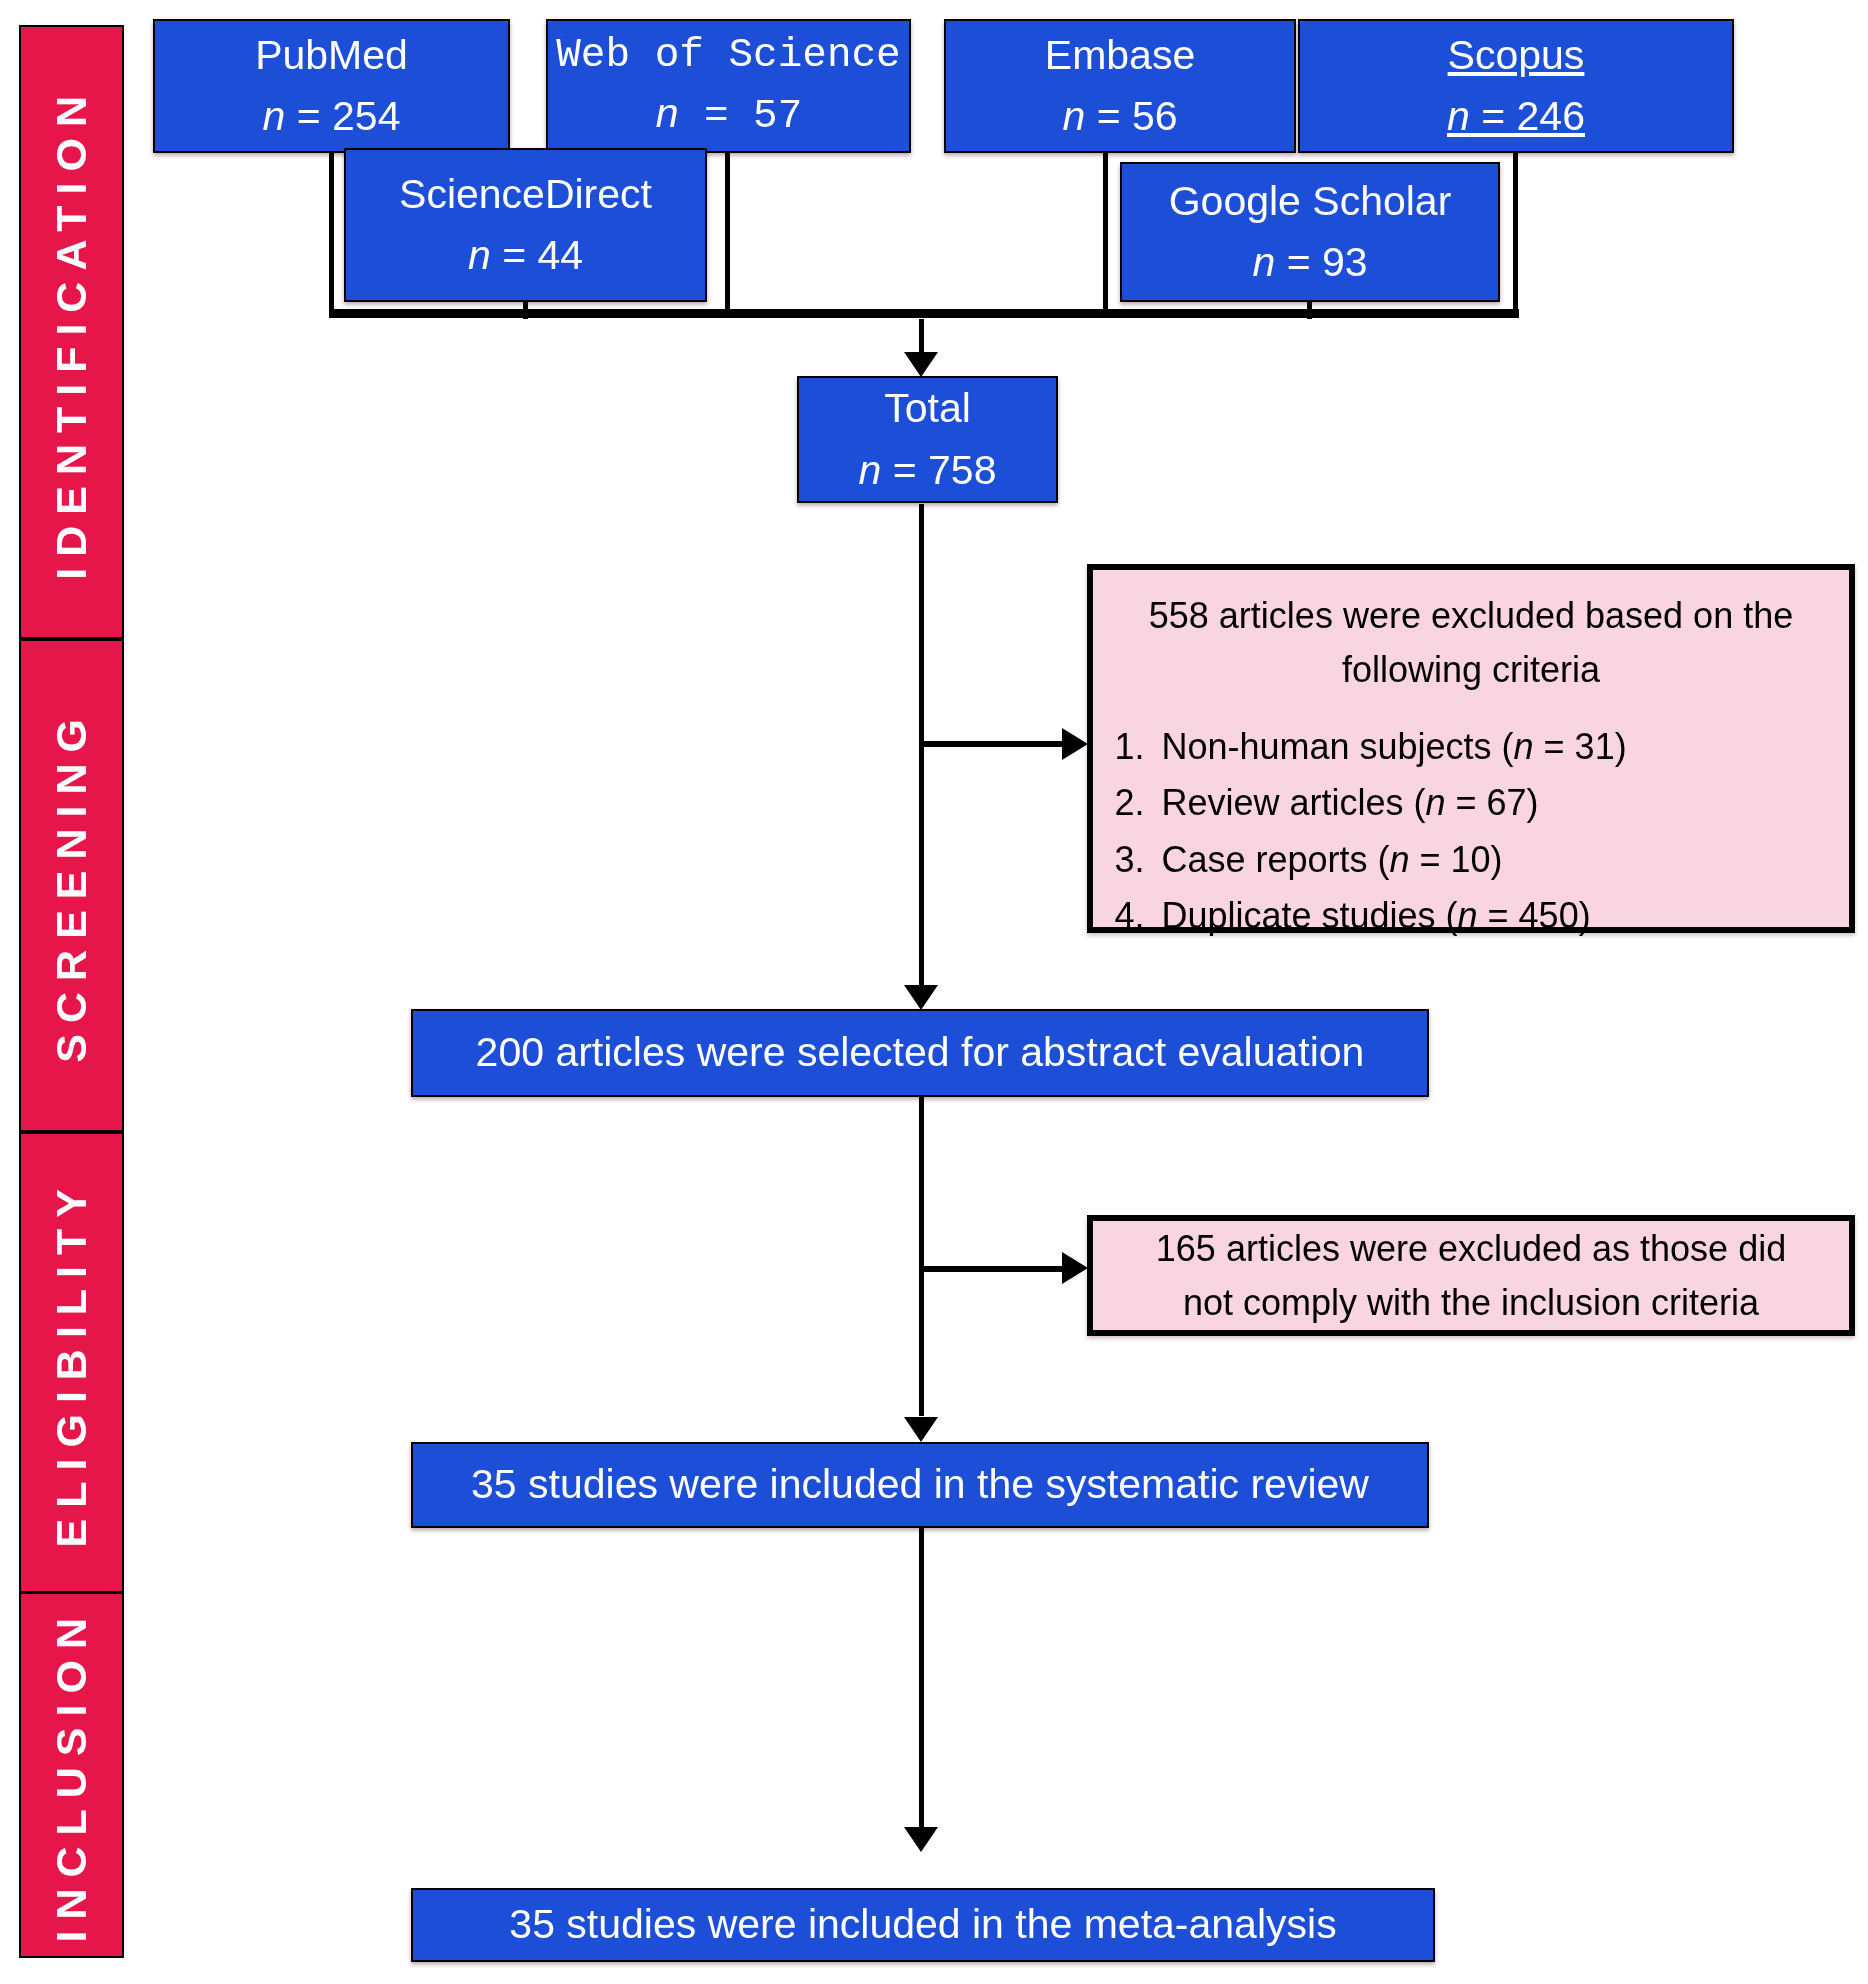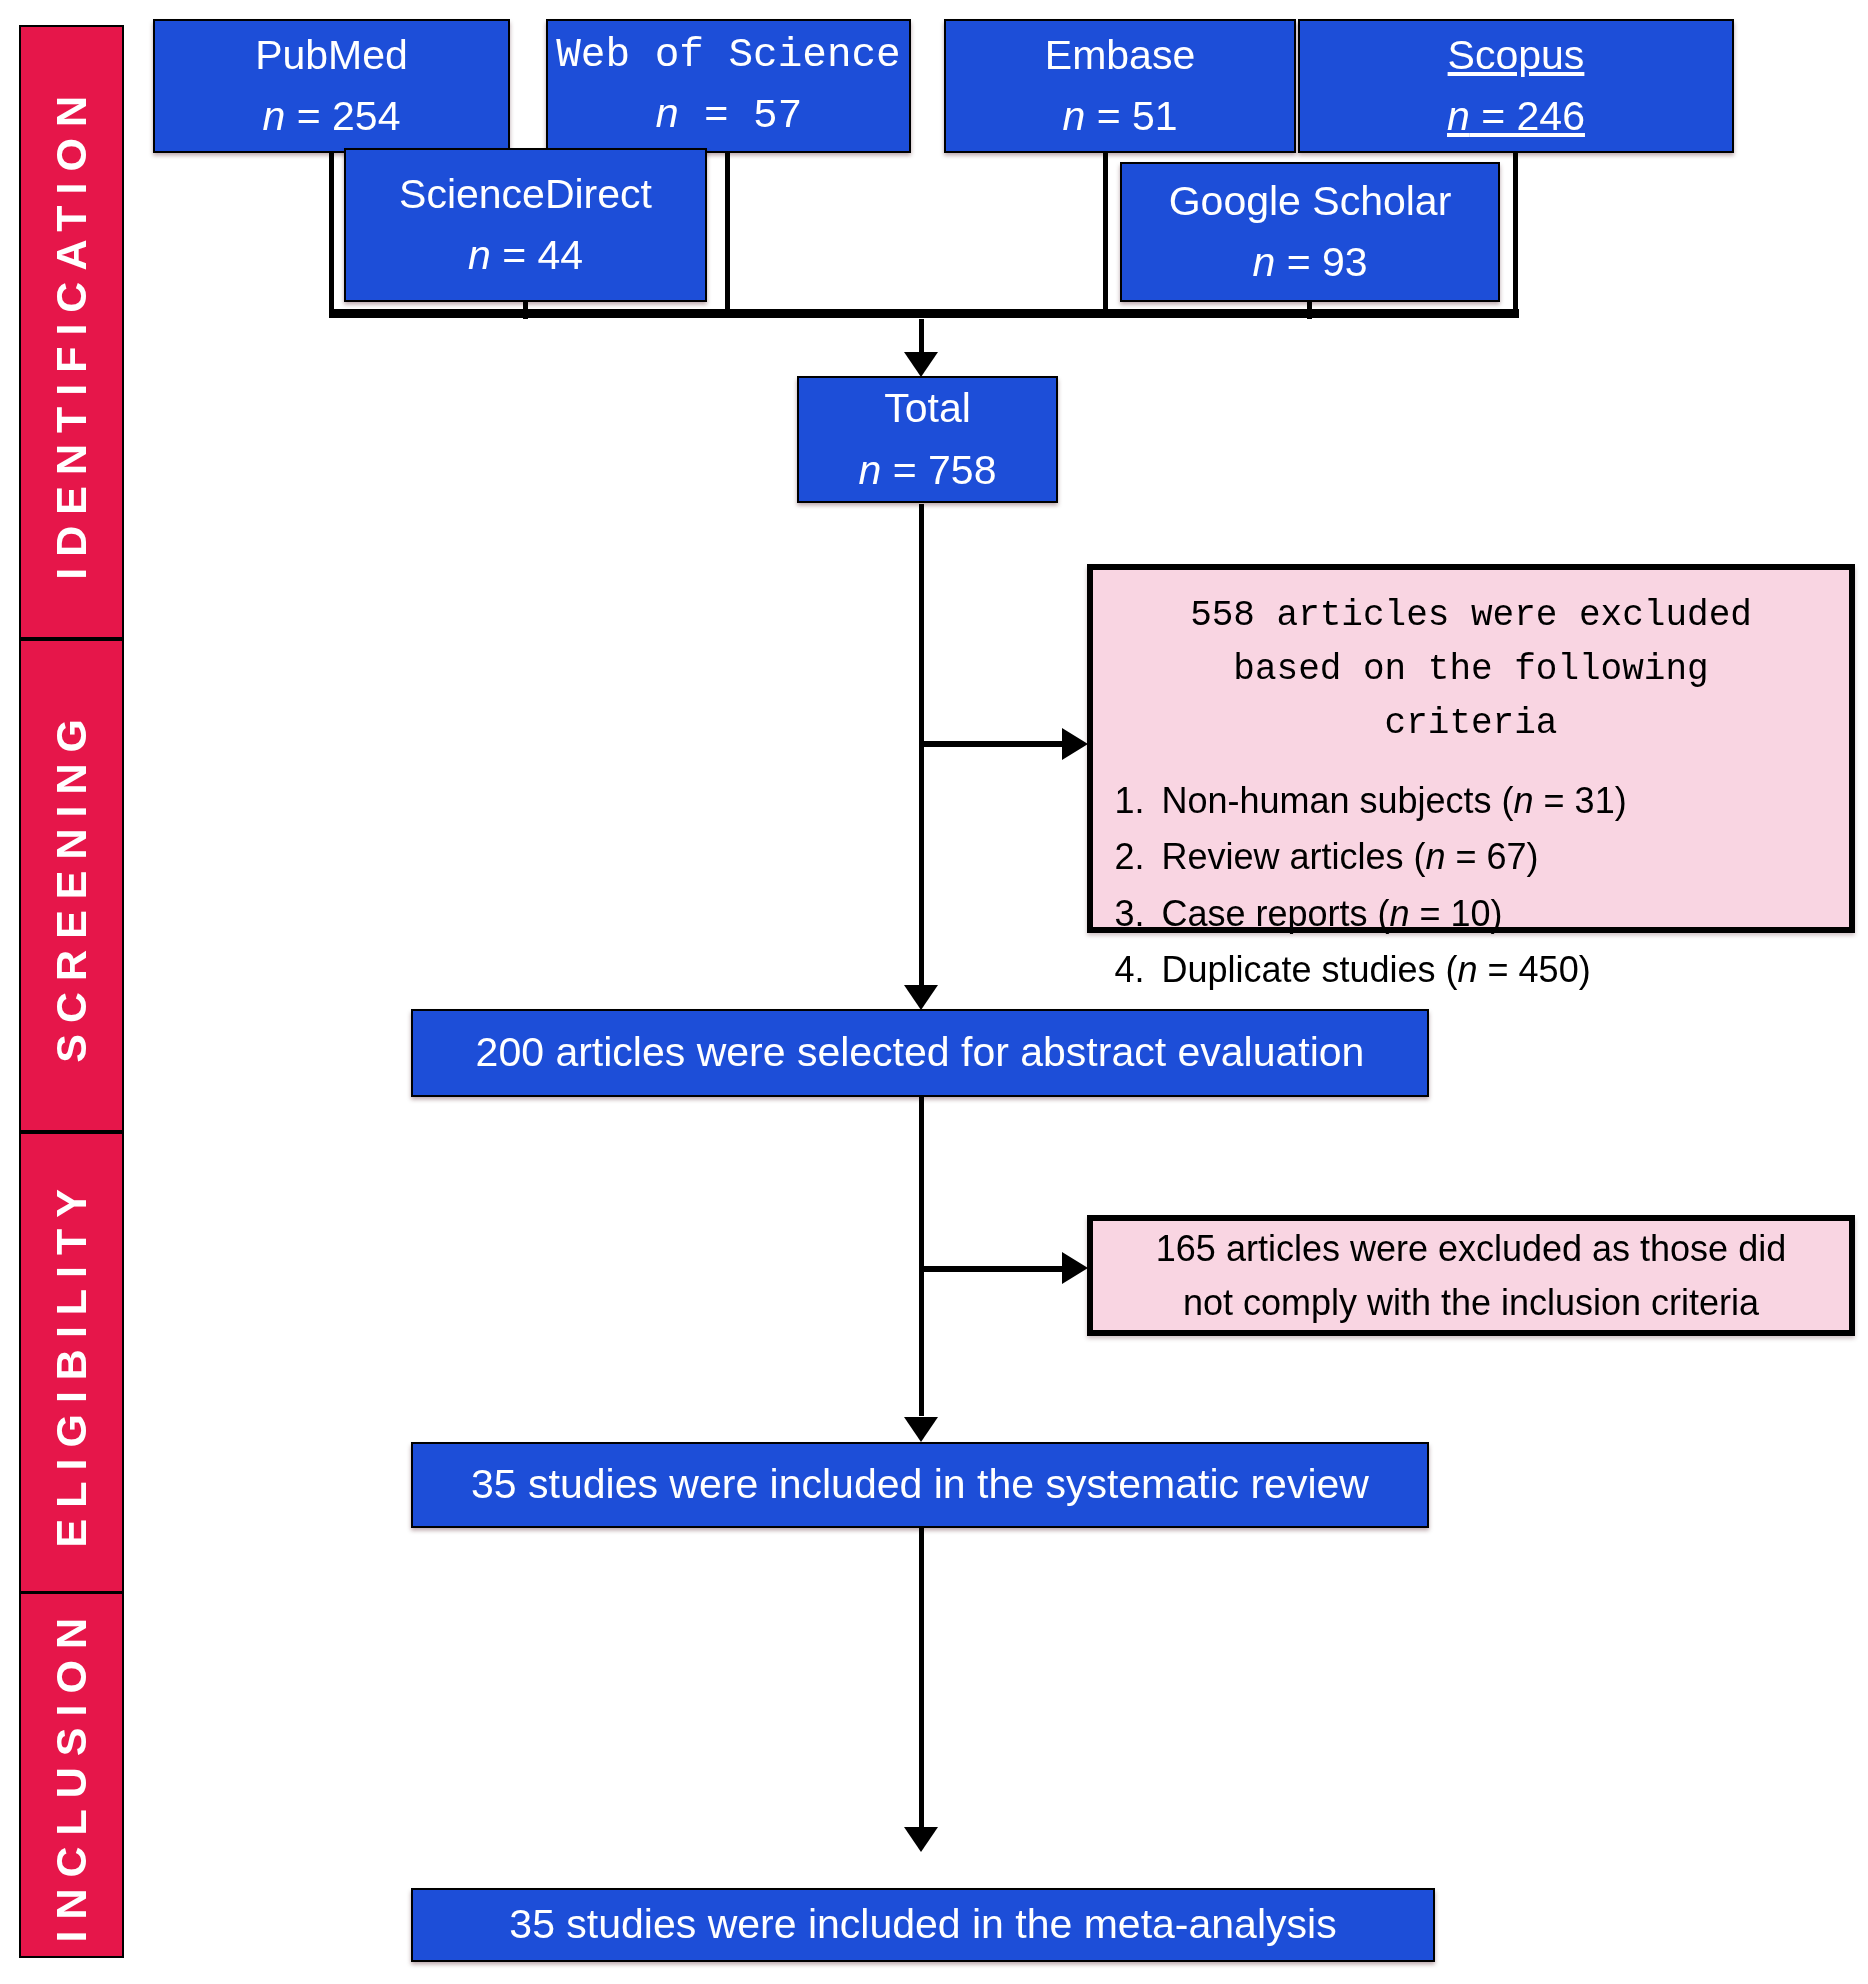--- a/index.html
+++ b/index.html
@@ -73,21 +73,21 @@
     border-bottom:16.3px solid transparent;
     border-left:26.6px solid #000000;
   }
   
   .excl1{
     justify-content:flex-start;
     align-items:stretch;
     padding:19px 21.4px;
     text-align:center;
   }
-  .excl1 .hdr{margin:0 26px;font-family:Liberation Mono, monospace;}
+  .excl1 .hdr{margin:0 26px;}
   .excl1 .items{margin-top:20px;text-align:left;}
   .item{display:flex;margin:2.6px 0;}
   .item .num{width:47px;flex:0 0 auto;text-align:left;}
   .excl2{padding:0 51px;}
   
   #sb1{top:25px;height:614px;}
   #sb2{top:639px;height:493px;}
   #sb3{top:1132px;height:461px;}
   #sb4{top:1592px;height:366px;}
   
@@ -146,21 +146,21 @@
   <div class="box red" id="b-pubmed">
     <span>PubMed</span>
     <span><span class="n-italic">n</span><span> = 254</span></span>
   </div>
   <div class="box red" id="b-wos">
     <span>Web of Science</span>
     <span><span class="n-italic">n</span><span> = 57</span></span>
   </div>
   <div class="box red" id="b-embase">
     <span>Embase</span>
-    <span><span class="n-italic">n</span><span> = 51</span></span>
+    <span><span class="n-italic">n</span><span> = 56</span></span>
   </div>
   <div class="box red" id="b-scopus">
     <span>Scopus</span>
     <span><span class="n-italic">n</span><span> = 246</span></span>
   </div>
   <div class="box red" id="b-sciencedirect">
     <span>ScienceDirect</span>
     <span><span class="n-italic">n</span><span> = 44</span></span>
   </div>
   <div class="box red" id="b-gscholar">

